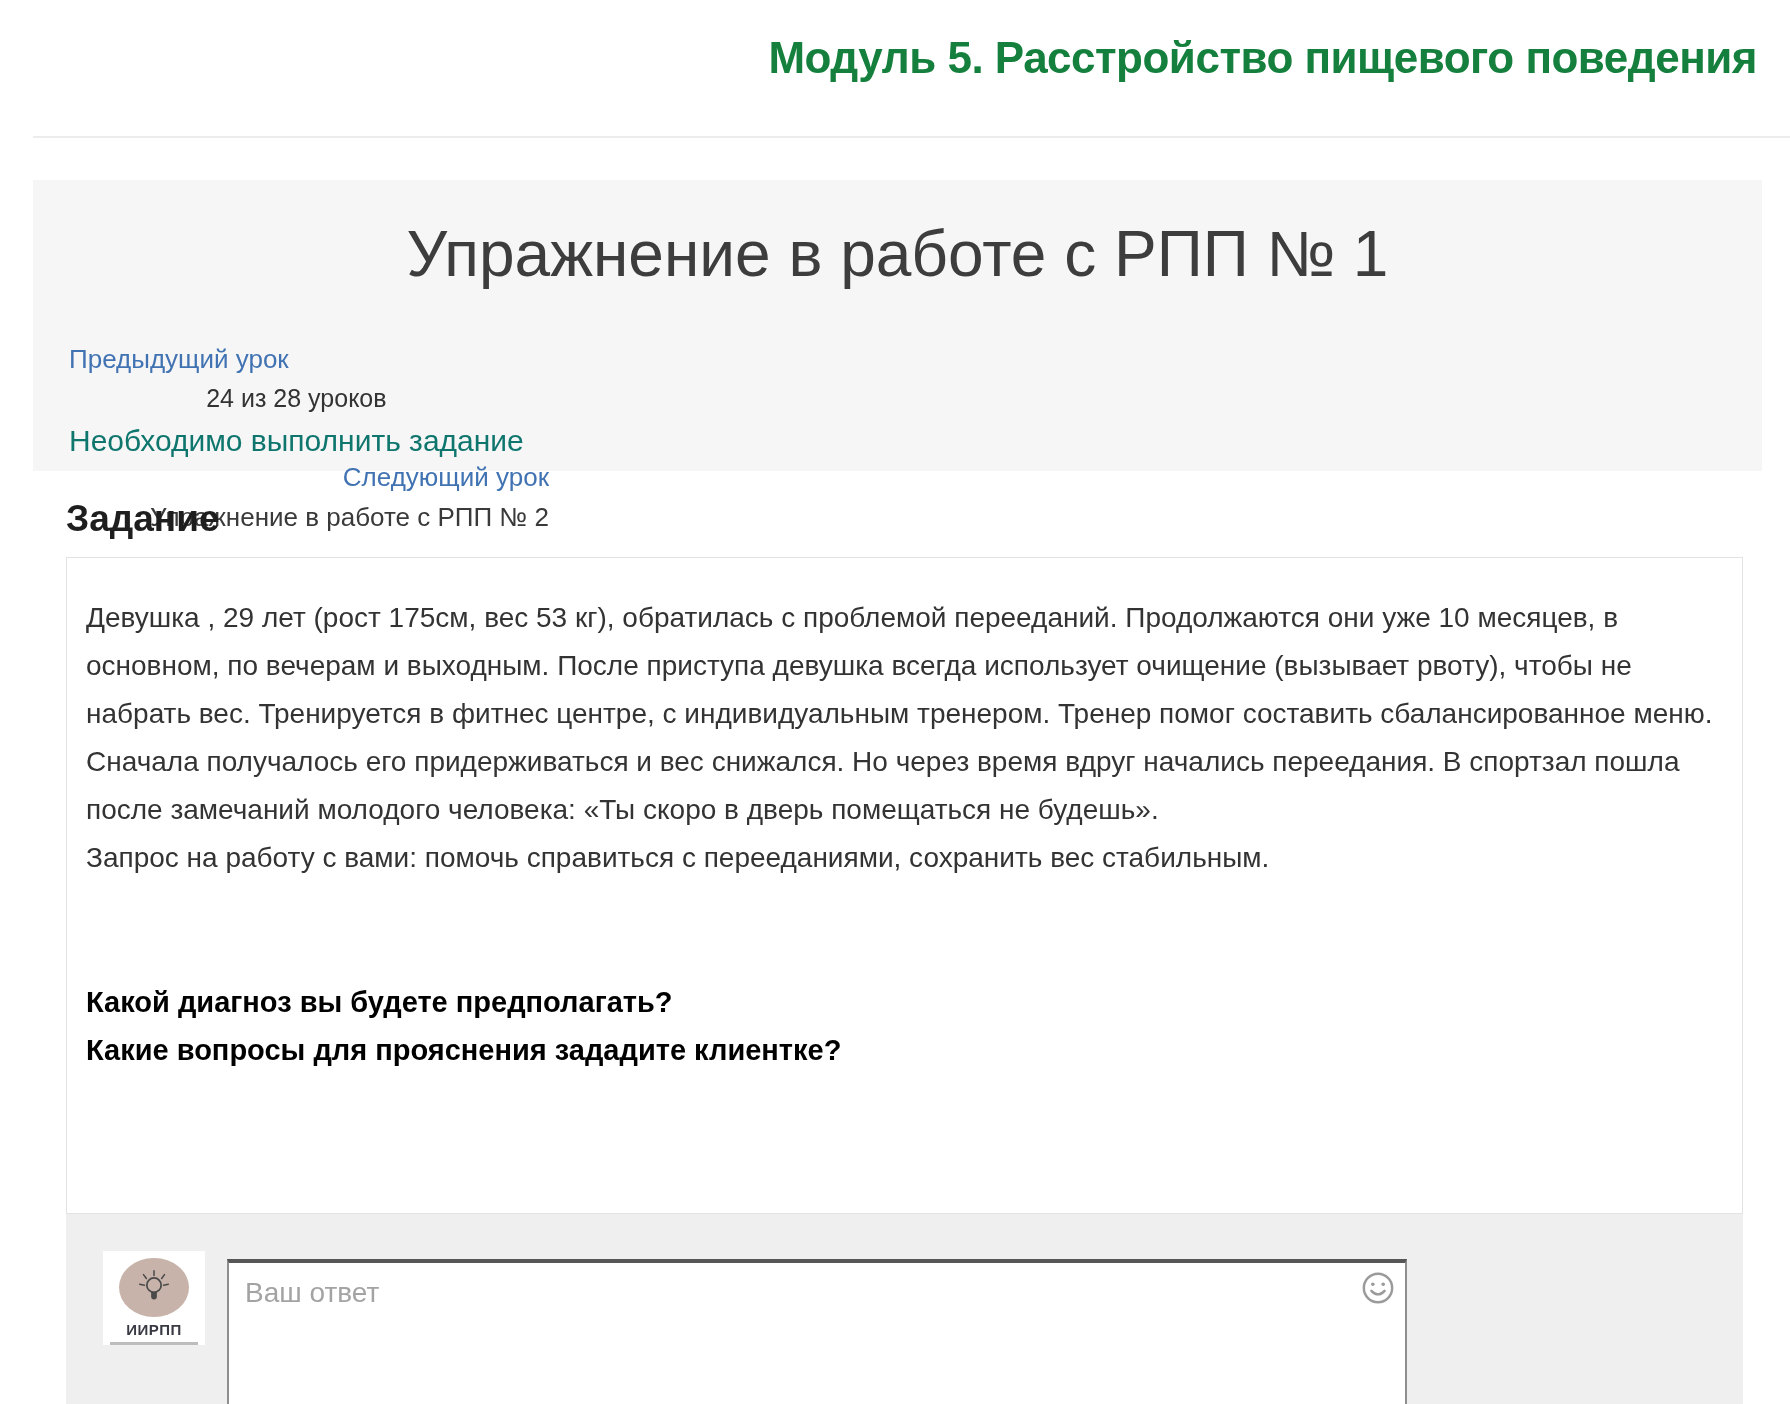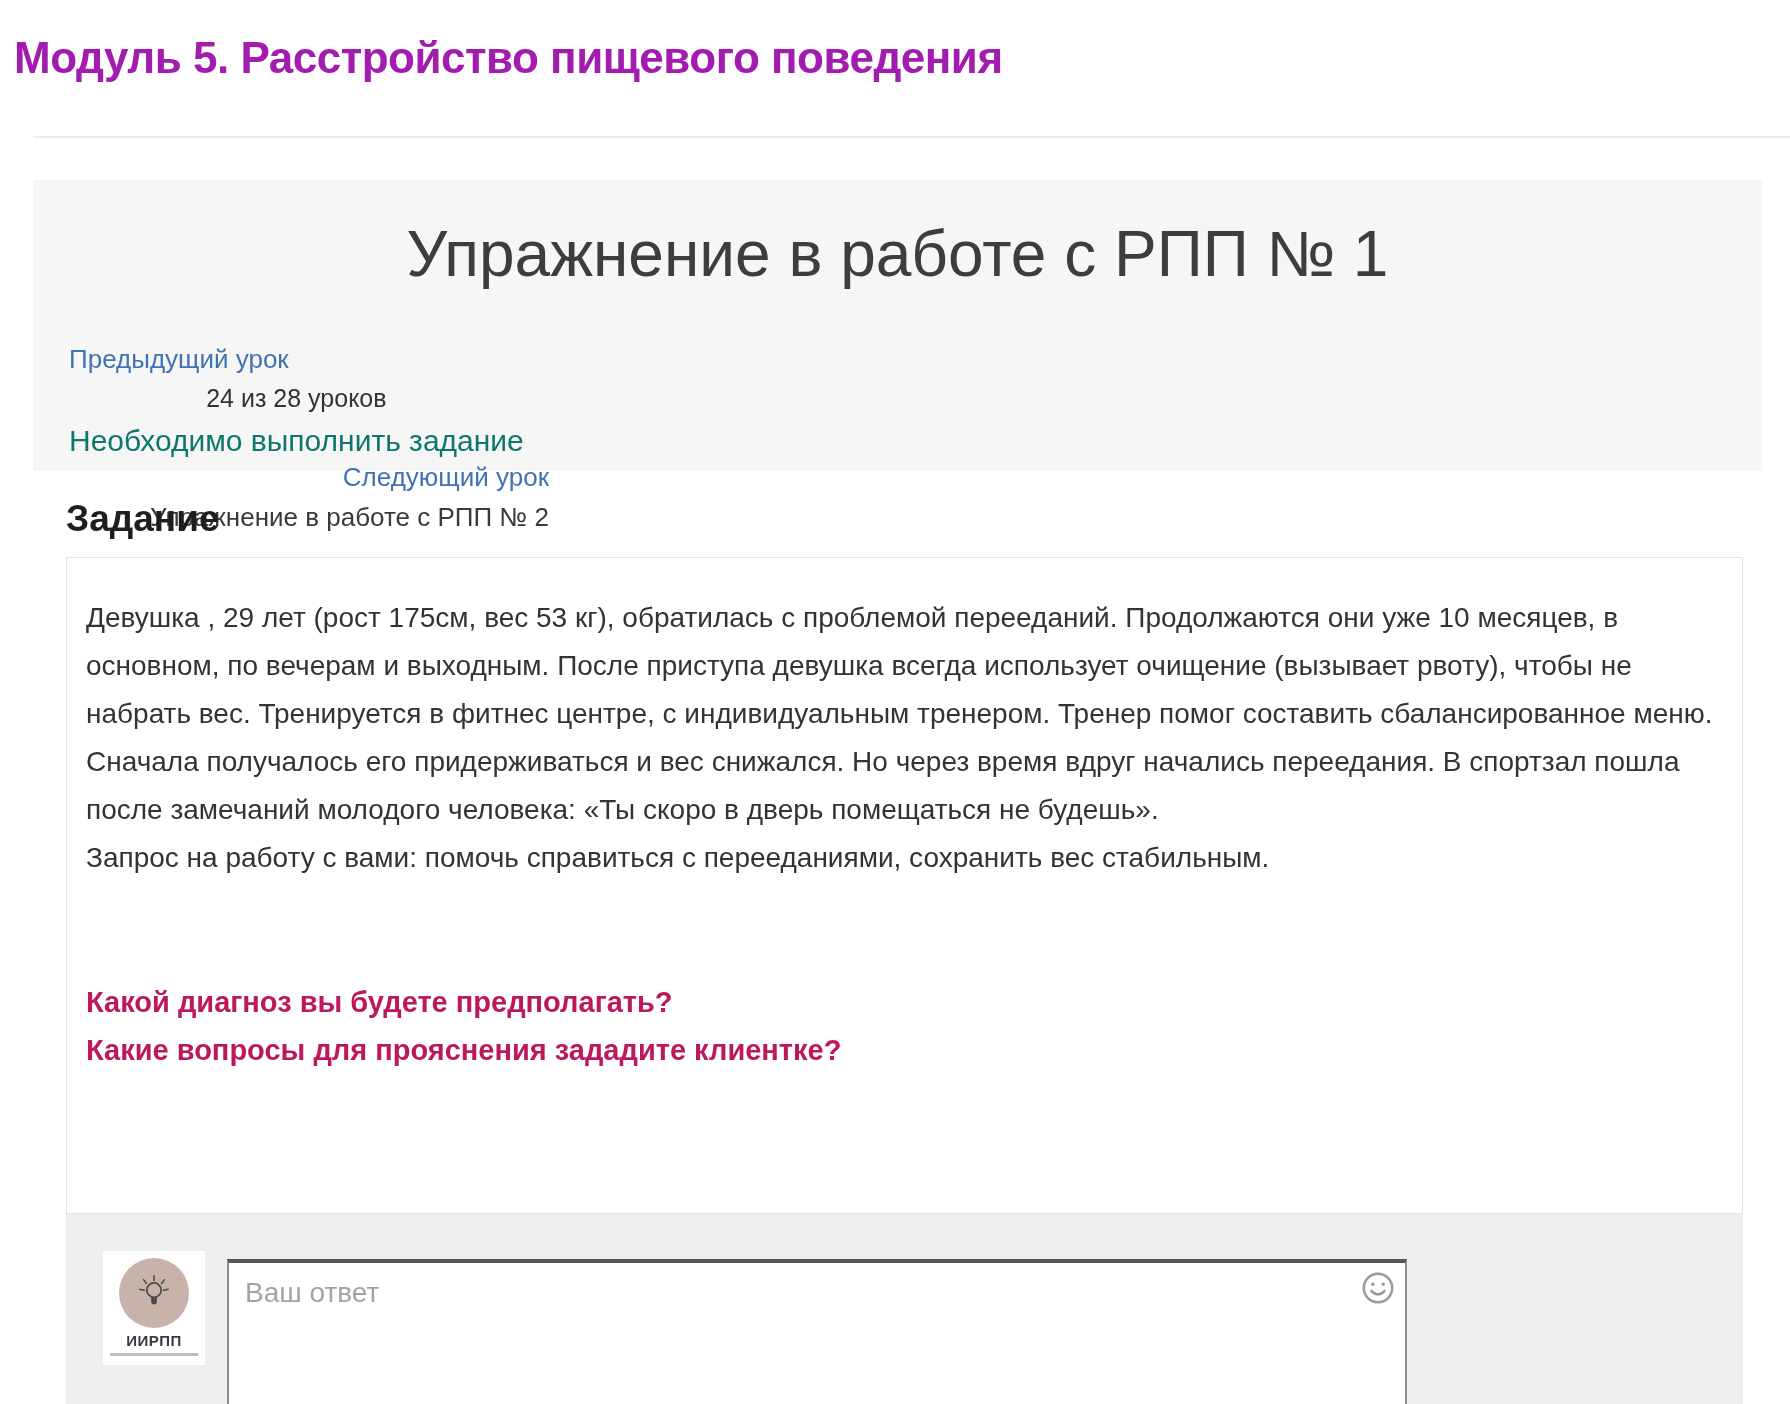--- a/index.html
+++ b/index.html
@@ -1,20 +1,20 @@
 <!DOCTYPE html>
 <html lang="ru"><head>
 <meta charset="utf-8">
 <style>
   * { margin:0; padding:0; box-sizing:border-box; }
   html,body { width:1790px; height:1404px; overflow:hidden; background:#fff;
     font-family:"Liberation Sans","DejaVu Sans",sans-serif; color:#333; }
 
-  .module-title { margin:30px 33px 0 14px; font-size:44px; line-height:56px;
-    font-weight:700; color:#a21caf; letter-spacing:-0.5px; }
+  .module-title { margin:30px 33px 0 30px; font-size:44px; line-height:56px;
+    font-weight:700; color:#15803d; letter-spacing:-0.5px;text-align:right; }
 
   .top-divider { margin:50px 0 0 33px; height:2px; background:#ececec; }
 
   .lesson-card { margin:42px 28px 0 33px; height:291px; background:#f6f6f7;
     padding:42px 36px 26px 36px; }
   .lesson-title { text-align:center; font-size:64px; line-height:64px;
     font-weight:300; color:#3d3d3d; }
   .lesson-nav { display:flex; justify-content:space-between; align-items:flex-start;
     margin-top:56px;flex-direction:column; }
   .nav-col { width:480px; font-size:26px; line-height:34px; color:#3a3a3a; }
@@ -25,25 +25,25 @@
   .nav-counter { font-size:25px; line-height:32px; }
   .nav-status { font-size:30px; line-height:38px; margin-top:8px; color:#0f766e; }
 
   .task-heading { margin:26px 66px 16px 66px; font-size:37px; line-height:44px;
     font-weight:700; color:#1e1e1e; }
 
   .task-box { margin:8px 47px 0 66px; height:657px; background:#fff;
     border:1px solid #e3e3e3; padding:36px 19px; overflow:hidden; }
   .case-text, .request-text { font-size:28px; line-height:48px; color:#333; }
   .questions { margin-top:96px; }
-  .question { font-size:29px; line-height:48px; font-weight:700; color:#be185d; }
+  .question { font-size:29px; line-height:48px; font-weight:700; color:#000000; }
 
   .answer-section { margin:0 47px 0 66px; height:200px; background:#efefef;
     position:relative; }
-  .avatar-card { position:absolute; left:37px; top:37px; width:102px; height:114px;
+  .avatar-card { position:absolute; left:37px; top:37px; width:102px; height:94px;
     background:#fff; display:flex; flex-direction:column; align-items:center; }
   .avatar-circle { width:70px; height:70px; border-radius:50%; background:#c8b3aa;
     margin-top:7px; display:flex; align-items:center; justify-content:center; }
   .avatar-label { font-size:15px; font-weight:700; color:#3a3a44;
     letter-spacing:0.5px; margin-top:4px; }
   .avatar-fineprint { width:88px; height:3px; background:#bdbdbd; margin-top:4px; }
 
   .answer-input-wrap { position:absolute; left:161px; top:45px; width:1180px;
     height:320px; }
   .answer-textarea { width:100%; height:100%; background:#fff; resize:none;

